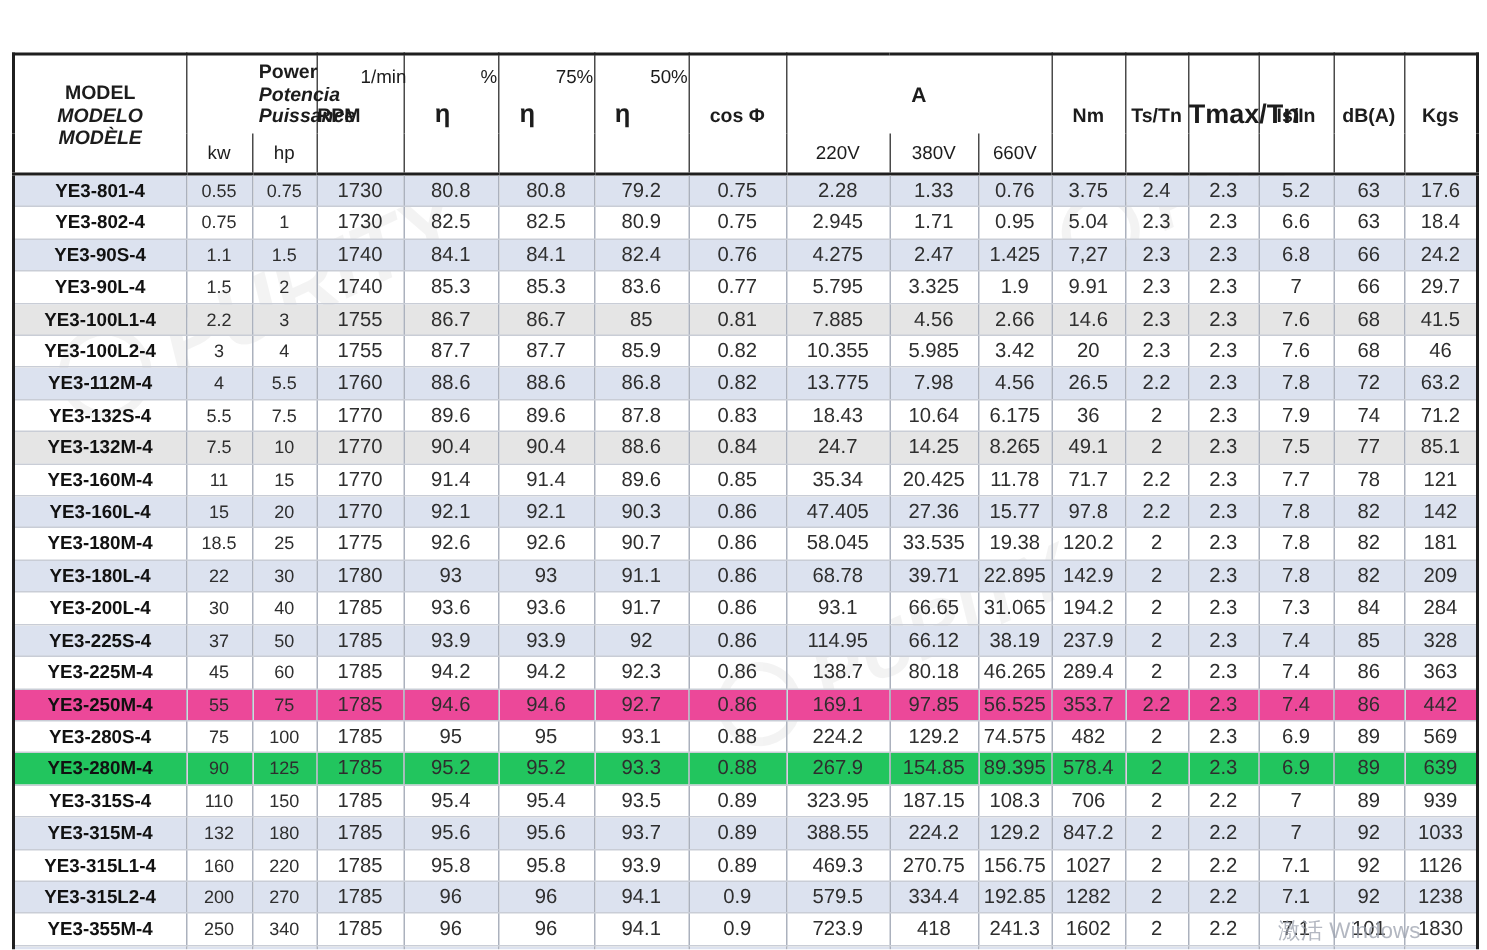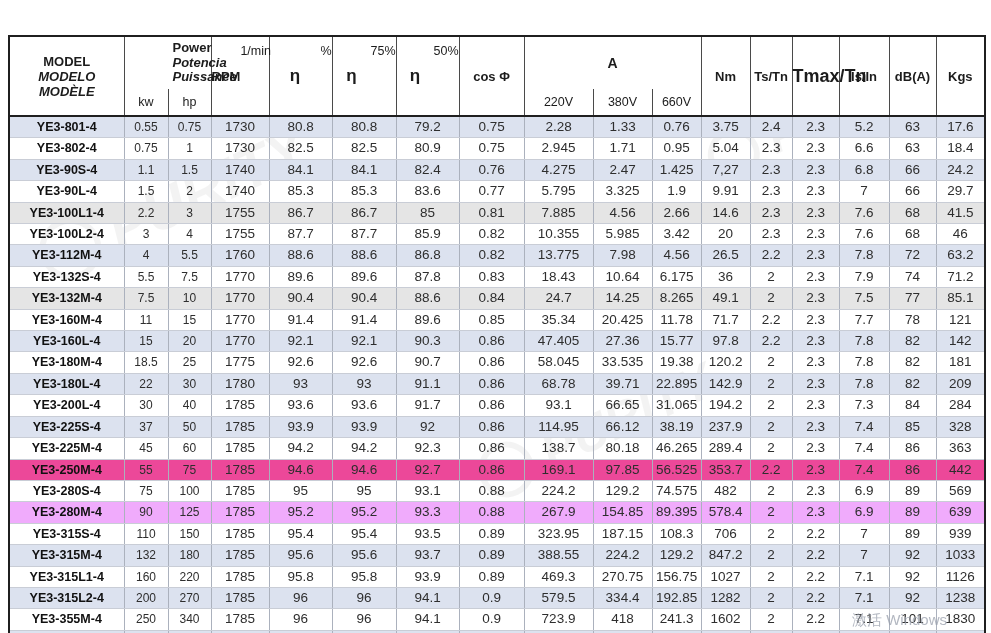--- a/index.html
+++ b/index.html
@@ -516,21 +516,21 @@
           <td>224.2</td>
           <td>129.2</td>
           <td>74.575</td>
           <td>482</td>
           <td>2</td>
           <td>2.3</td>
           <td>6.9</td>
           <td>89</td>
           <td>569</td>
         </tr>
-        <tr style="background: #f0abfc; padding-left: 28px;">
+        <tr style="background: #22c55e; padding-left: 28px;">
           <td class="model">YE3-280M-4</td>
           <td class="small">90</td>
           <td class="small">125</td>
           <td>1785</td>
           <td>95.2</td>
           <td>95.2</td>
           <td>93.3</td>
           <td>0.88</td>
           <td>267.9</td>
           <td>154.85</td>

